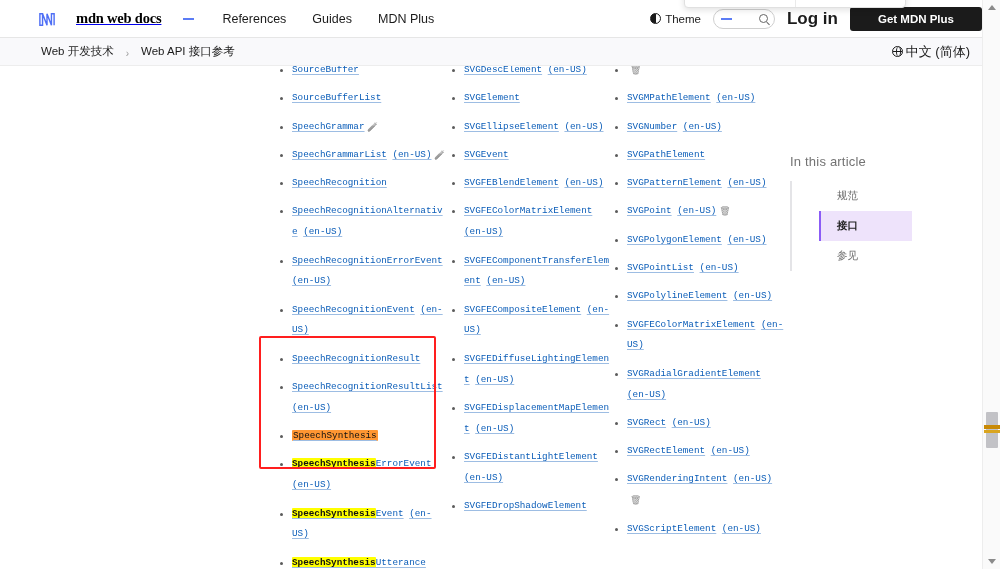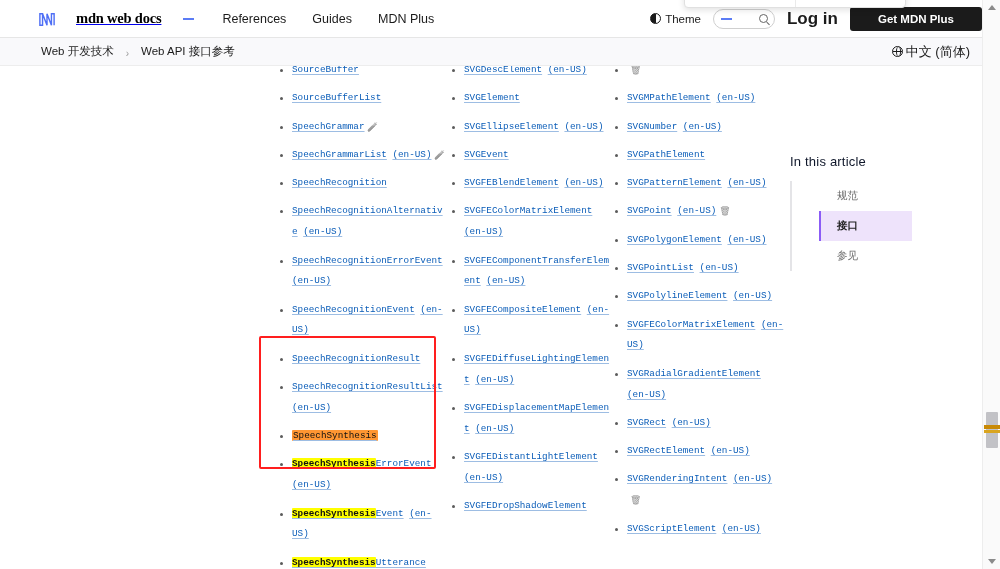--- a/index.html
+++ b/index.html
@@ -169,21 +169,21 @@
     border-radius:2px;
     pointer-events:none;
     z-index:30;
   }
 
   
   .toc {
     position:absolute; left:790px; top:88px; width:160px;
   }
   .toc-title {
-    font-size:13px; color:#0f172a; margin-bottom:12px; letter-spacing:.2px;
+    font-size:13px; color:#737373; margin-bottom:12px; letter-spacing:.2px;
   }
   .toc-list { border-left:2px solid #e4e4e7;padding-left:29px; }
   .toc-item {
     font-size:10.5px; color:#6b6b6b;
     padding:8px 0 8px 16px; margin-left:-2px;
     border-left:2px solid transparent;
     white-space:nowrap;
   }
   .toc-item.active {
     background:#eee3fb; color:#1b1b1b; font-weight:700;

